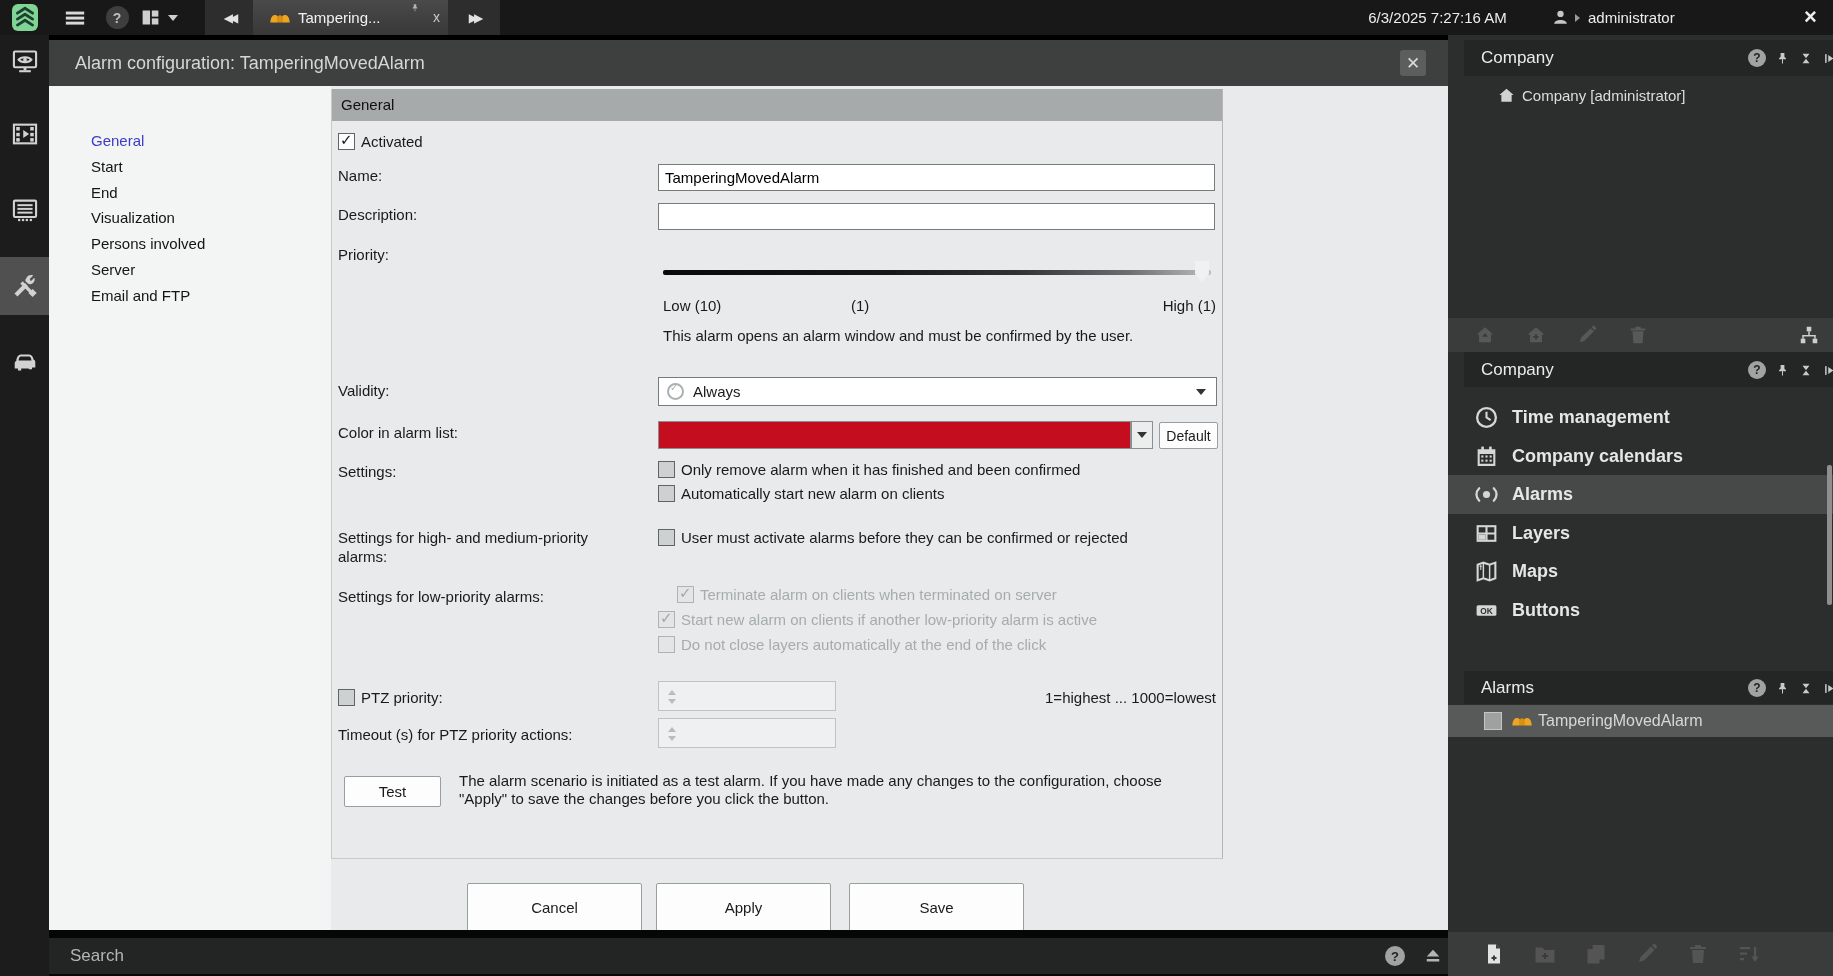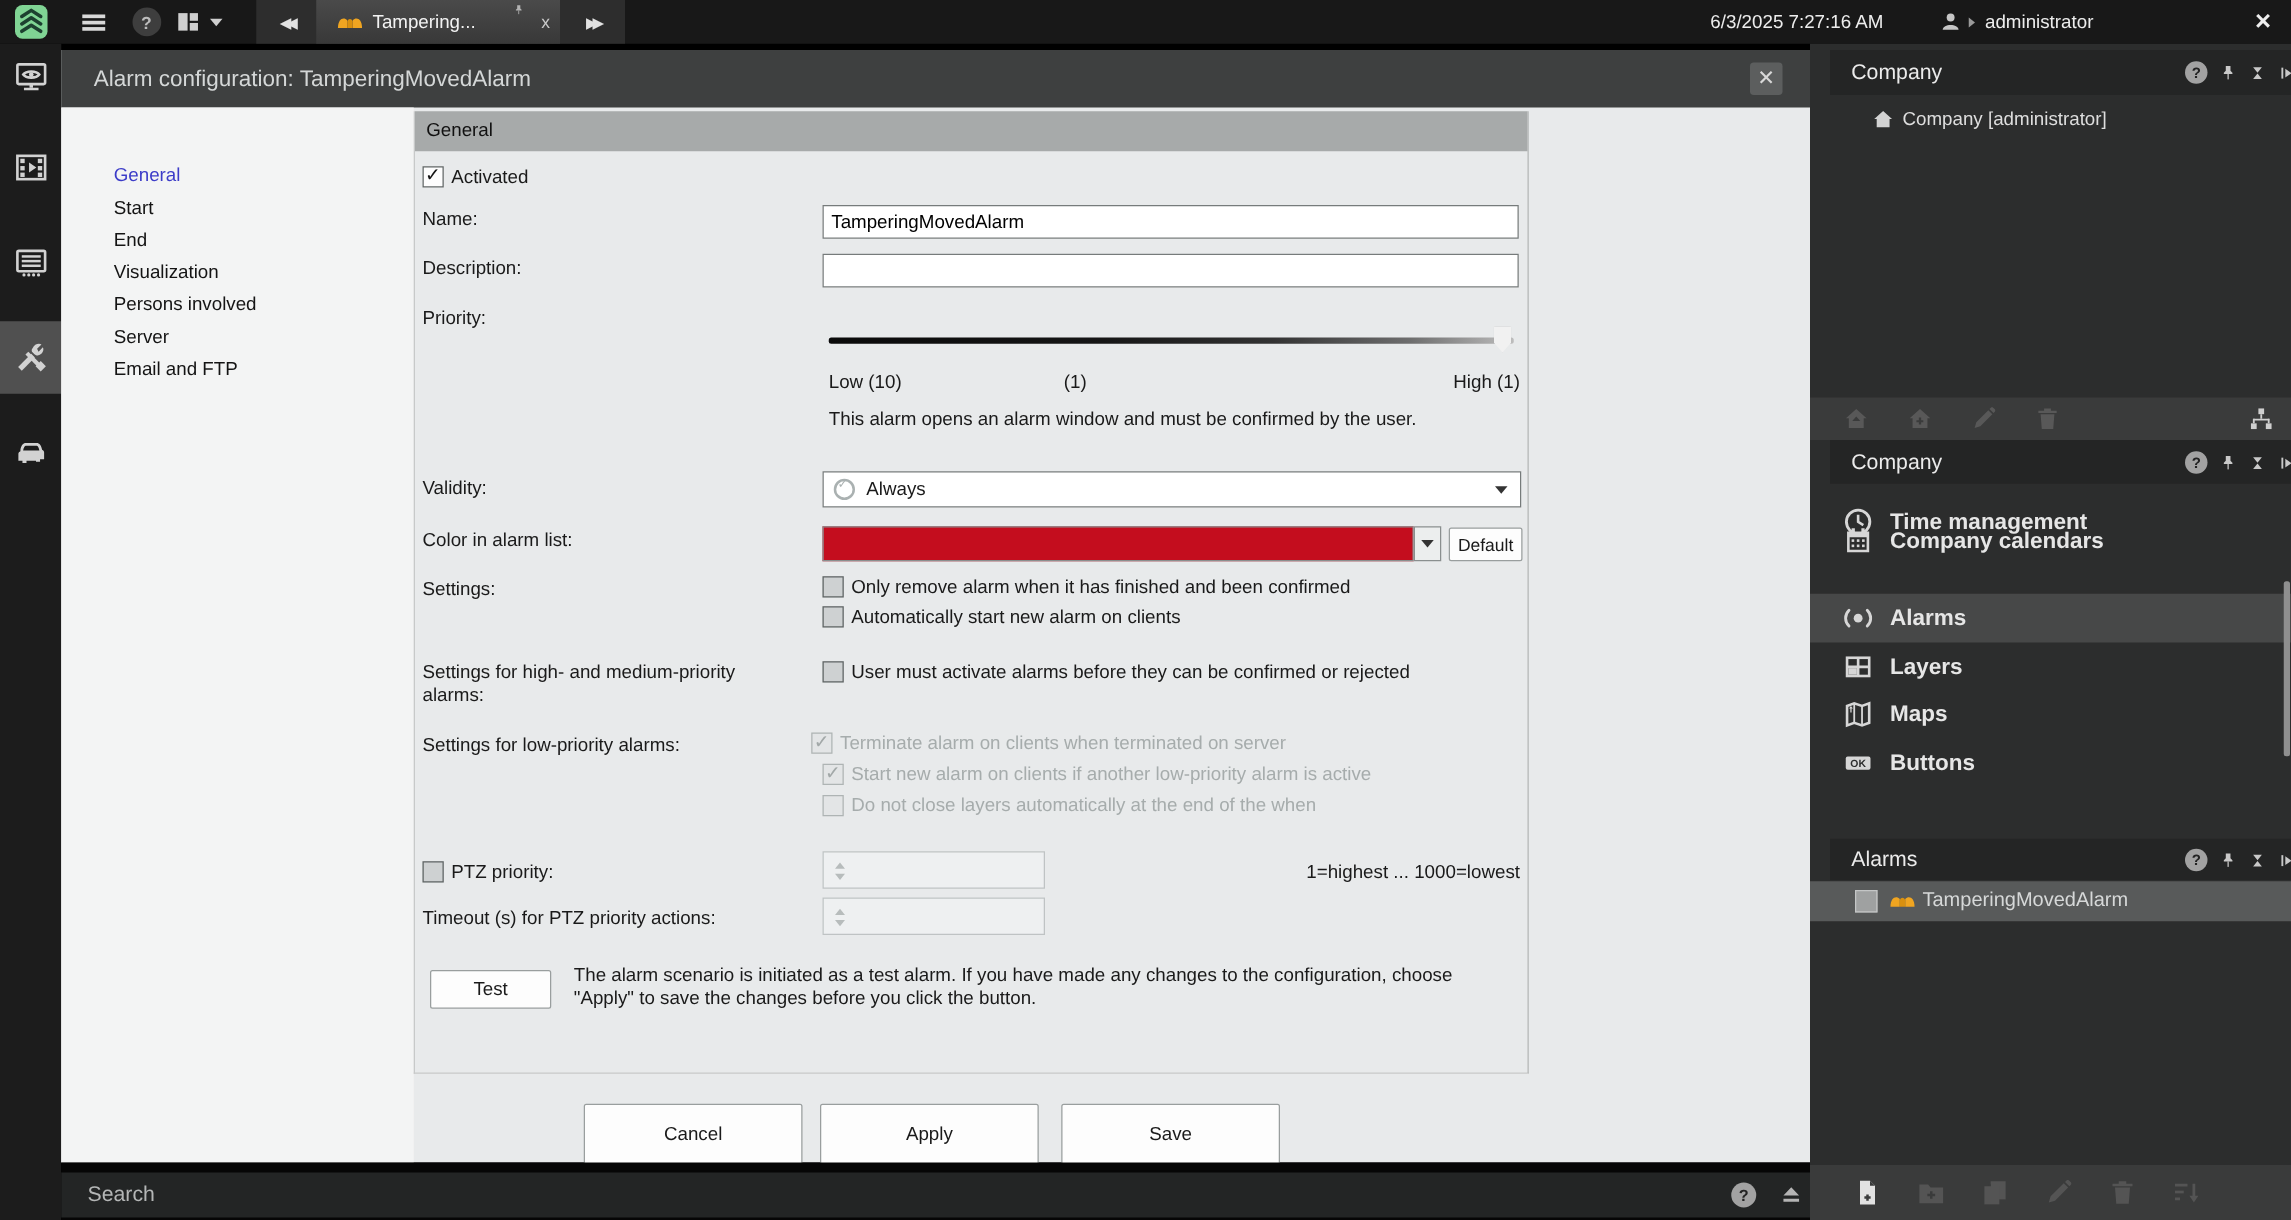--- a/index.html
+++ b/index.html
@@ -448,31 +448,31 @@
               <span class="cblabel">Automatically start new alarm on clients</span>
             </div>
 
             <div class="flabel" style="top:407px;width:290px;white-space:normal;line-height:19px;">Settings for high- and medium-priority alarms:</div>
             <div class="cbrow" style="left:326px;top:408px;">
               <span class="cb"></span>
               <span class="cblabel">User must activate alarms before they can be confirmed or rejected</span>
             </div>
 
             <div class="flabel" style="top:467px;">Settings for low-priority alarms:</div>
-            <div class="cbrow dis" style="left:317px;top:465px;">
+            <div class="cbrow dis" style="left:345px;top:465px;">
               <span class="cb disabled checked"></span>
               <span class="cblabel">Terminate alarm on clients when terminated on server</span>
             </div>
             <div class="cbrow dis" style="left:326px;top:490px;">
               <span class="cb disabled checked"></span>
               <span class="cblabel">Start new alarm on clients if another low-priority alarm is active</span>
             </div>
             <div class="cbrow dis" style="left:326px;top:515px;">
               <span class="cb disabled"></span>
-              <span class="cblabel">Do not close layers automatically at the end of the when</span>
+              <span class="cblabel">Do not close layers automatically at the end of the click</span>
             </div>
 
             <div class="cbrow" style="left:6px;top:568px;">
               <span class="cb"></span>
               <span class="cblabel">PTZ priority:</span>
             </div>
             <div class="spin" style="top:560px;"></div>
             <div class="abs" style="left:620px;top:568px;width:264px;text-align:right;">1=highest ... 1000=lowest</div>
 
             <div class="flabel" style="top:605px;">Timeout (s) for PTZ priority actions:</div>
@@ -572,21 +572,21 @@
           </svg>
       </div>
     </div>
 
     <div class="rlist-row" style="top:363px;">
       <svg class="ic ric" width="25" height="25" viewBox="0 0 24 24">
           <use href="#i-clock"></use>
         </svg>
       <span class="rlabel">Time management</span>
     </div>
-    <div class="rlist-row" style="top:378px;text-decoration:underline;">
+    <div class="rlist-row" style="top:402px;text-decoration:underline;">
       <svg class="ic ric" width="25" height="25" viewBox="0 0 24 24">
           <use href="#i-calendar"></use>
         </svg>
       <span class="rlabel">Company calendars</span>
     </div>
     <div class="rlist-row sel" style="top:440px;">
       <svg class="ic ric" width="25" height="25" viewBox="0 0 24 24">
           <use href="#i-alarmwaves"></use>
         </svg>
       <span class="rlabel">Alarms</span>

